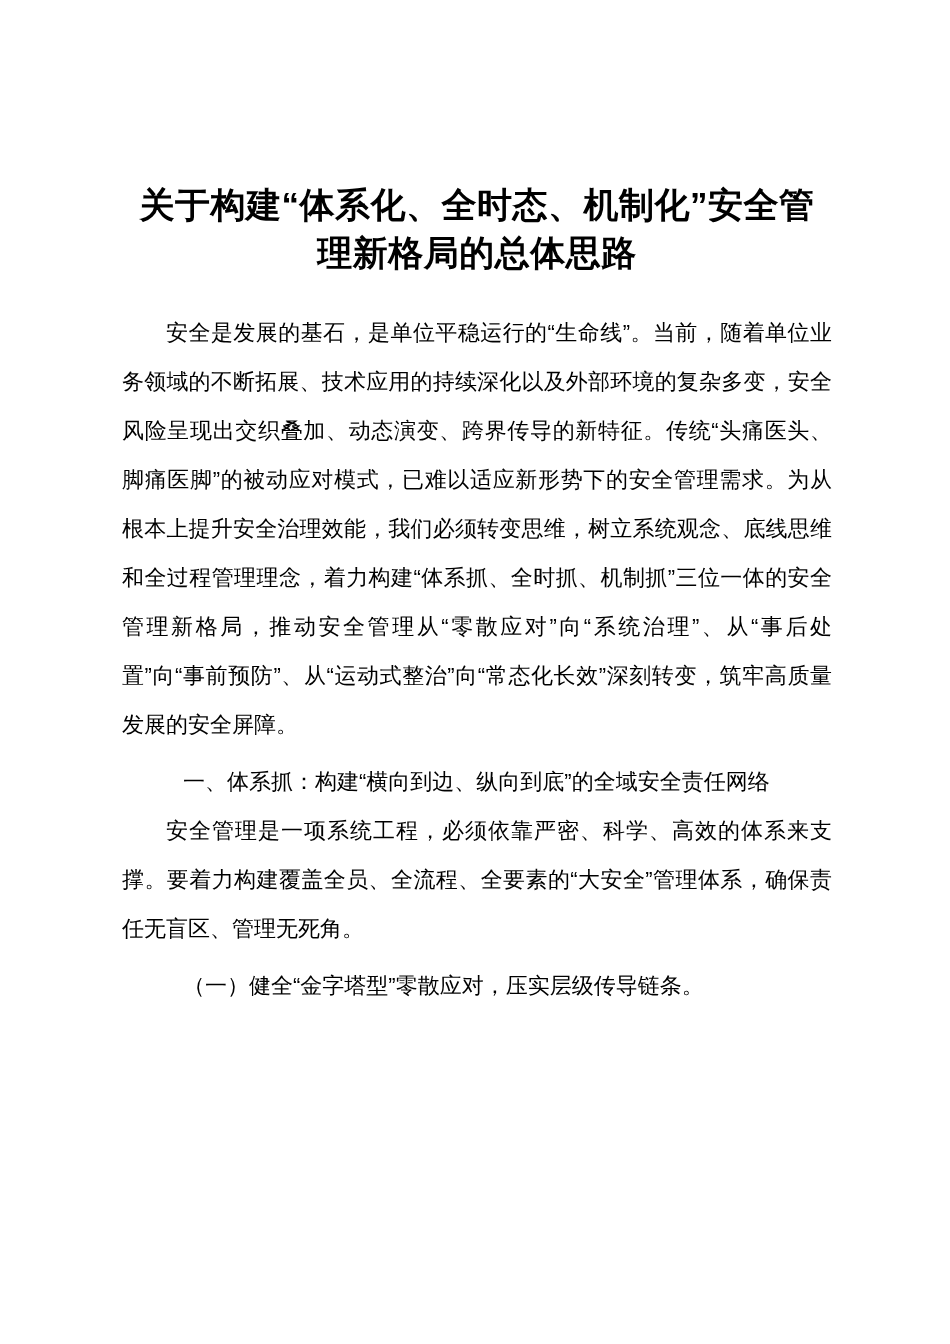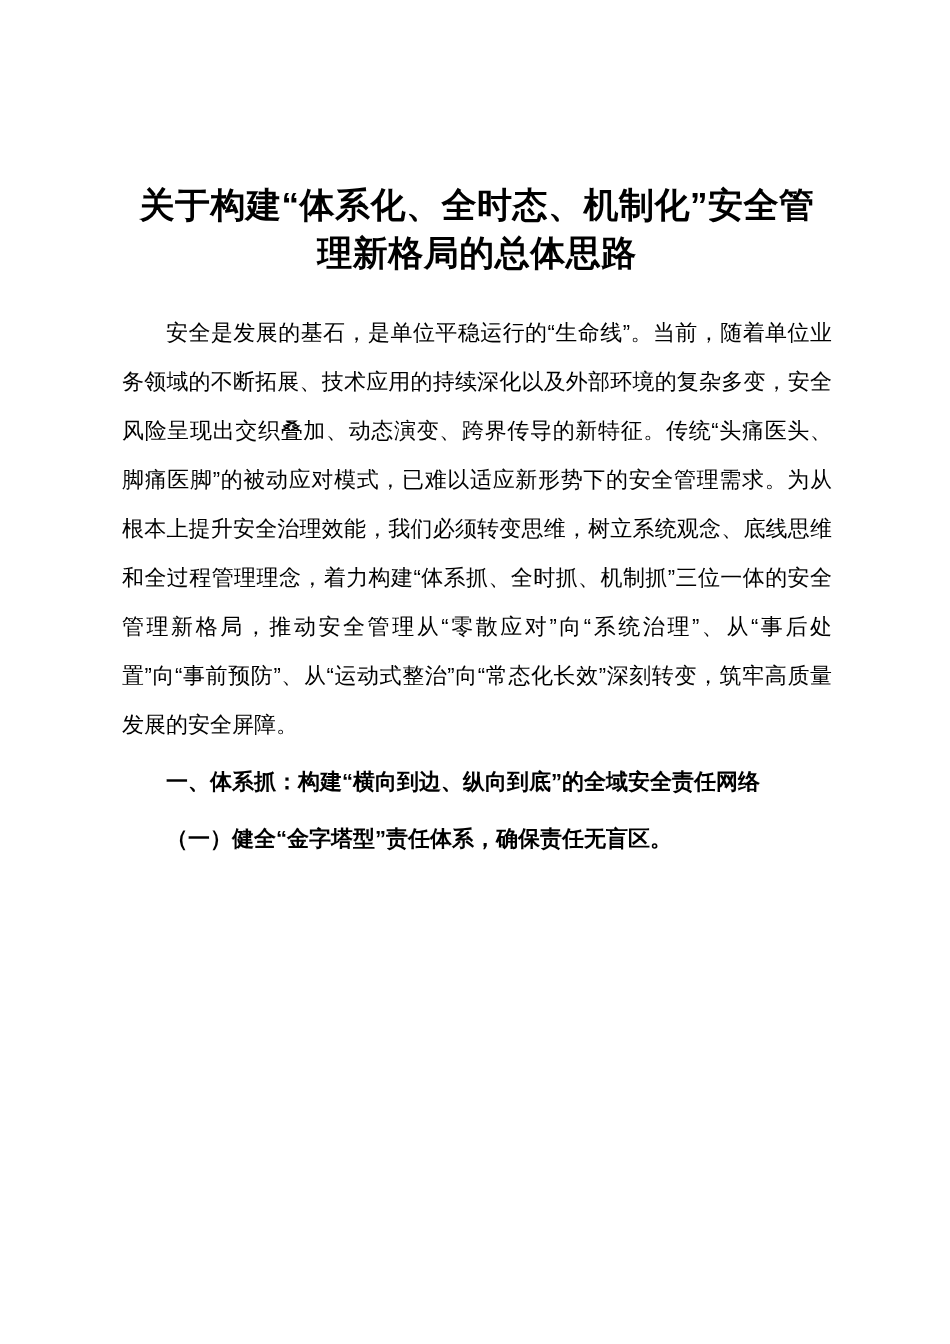--- a/index.html
+++ b/index.html
@@ -30,29 +30,31 @@
   .para {
     font-size: 22px;
     line-height: 49px;
     margin: 0;
     text-align: justify;
     text-justify: inter-ideograph;
     text-indent: 2em;
     word-break: break-all;
   }
   .para.bold {
-    font-weight: bold;
+    font-weight: normal;
     margin-top: 8px;
+    margin-left: 17px;
   }
 </style>
 </head>
 <body>
 
 <div class="page">
   <h1 class="doc-title">关于构建“体系化、全时态、机制化”安全管理新格局的总体思路</h1>
 
   <p class="para">安全是发展的基石，是单位平稳运行的“生命线”。当前，随着单位业务领域的不断拓展、技术应用的持续深化以及外部环境的复杂多变，安全风险呈现出交织叠加、动态演变、跨界传导的新特征。传统“头痛医头、脚痛医脚”的被动应对模式，已难以适应新形势下的安全管理需求。为从根本上提升安全治理效能，我们必须转变思维，树立系统观念、底线思维和全过程管理理念，着力构建“体系抓、全时抓、机制抓”三位一体的安全管理新格局，推动安全管理从“零散应对”向“系统治理”、从“事后处置”向“事前预防”、从“运动式整治”向“常态化长效”深刻转变，筑牢高质量发展的安全屏障。</p>
 
   <p class="para bold">一、体系抓：构建“横向到边、纵向到底”的全域安全责任网络</p>
 
+  <p class="para">安全管理是一项系统工程，必须依靠严密、科学、高效的体系来支撑。要着力构建覆盖全员、全流程、全要素的“大安全”管理体系，确保责任无盲区、管理无死角。</p>
 
-  <p class="para bold">（一）健全“金字塔型”责任体系，确保责任无盲区。</p>
+  <p class="para bold">（一）健全“金字塔型”零散应对，压实层级传导链条。</p>
 </div>
 
 </body></html>

